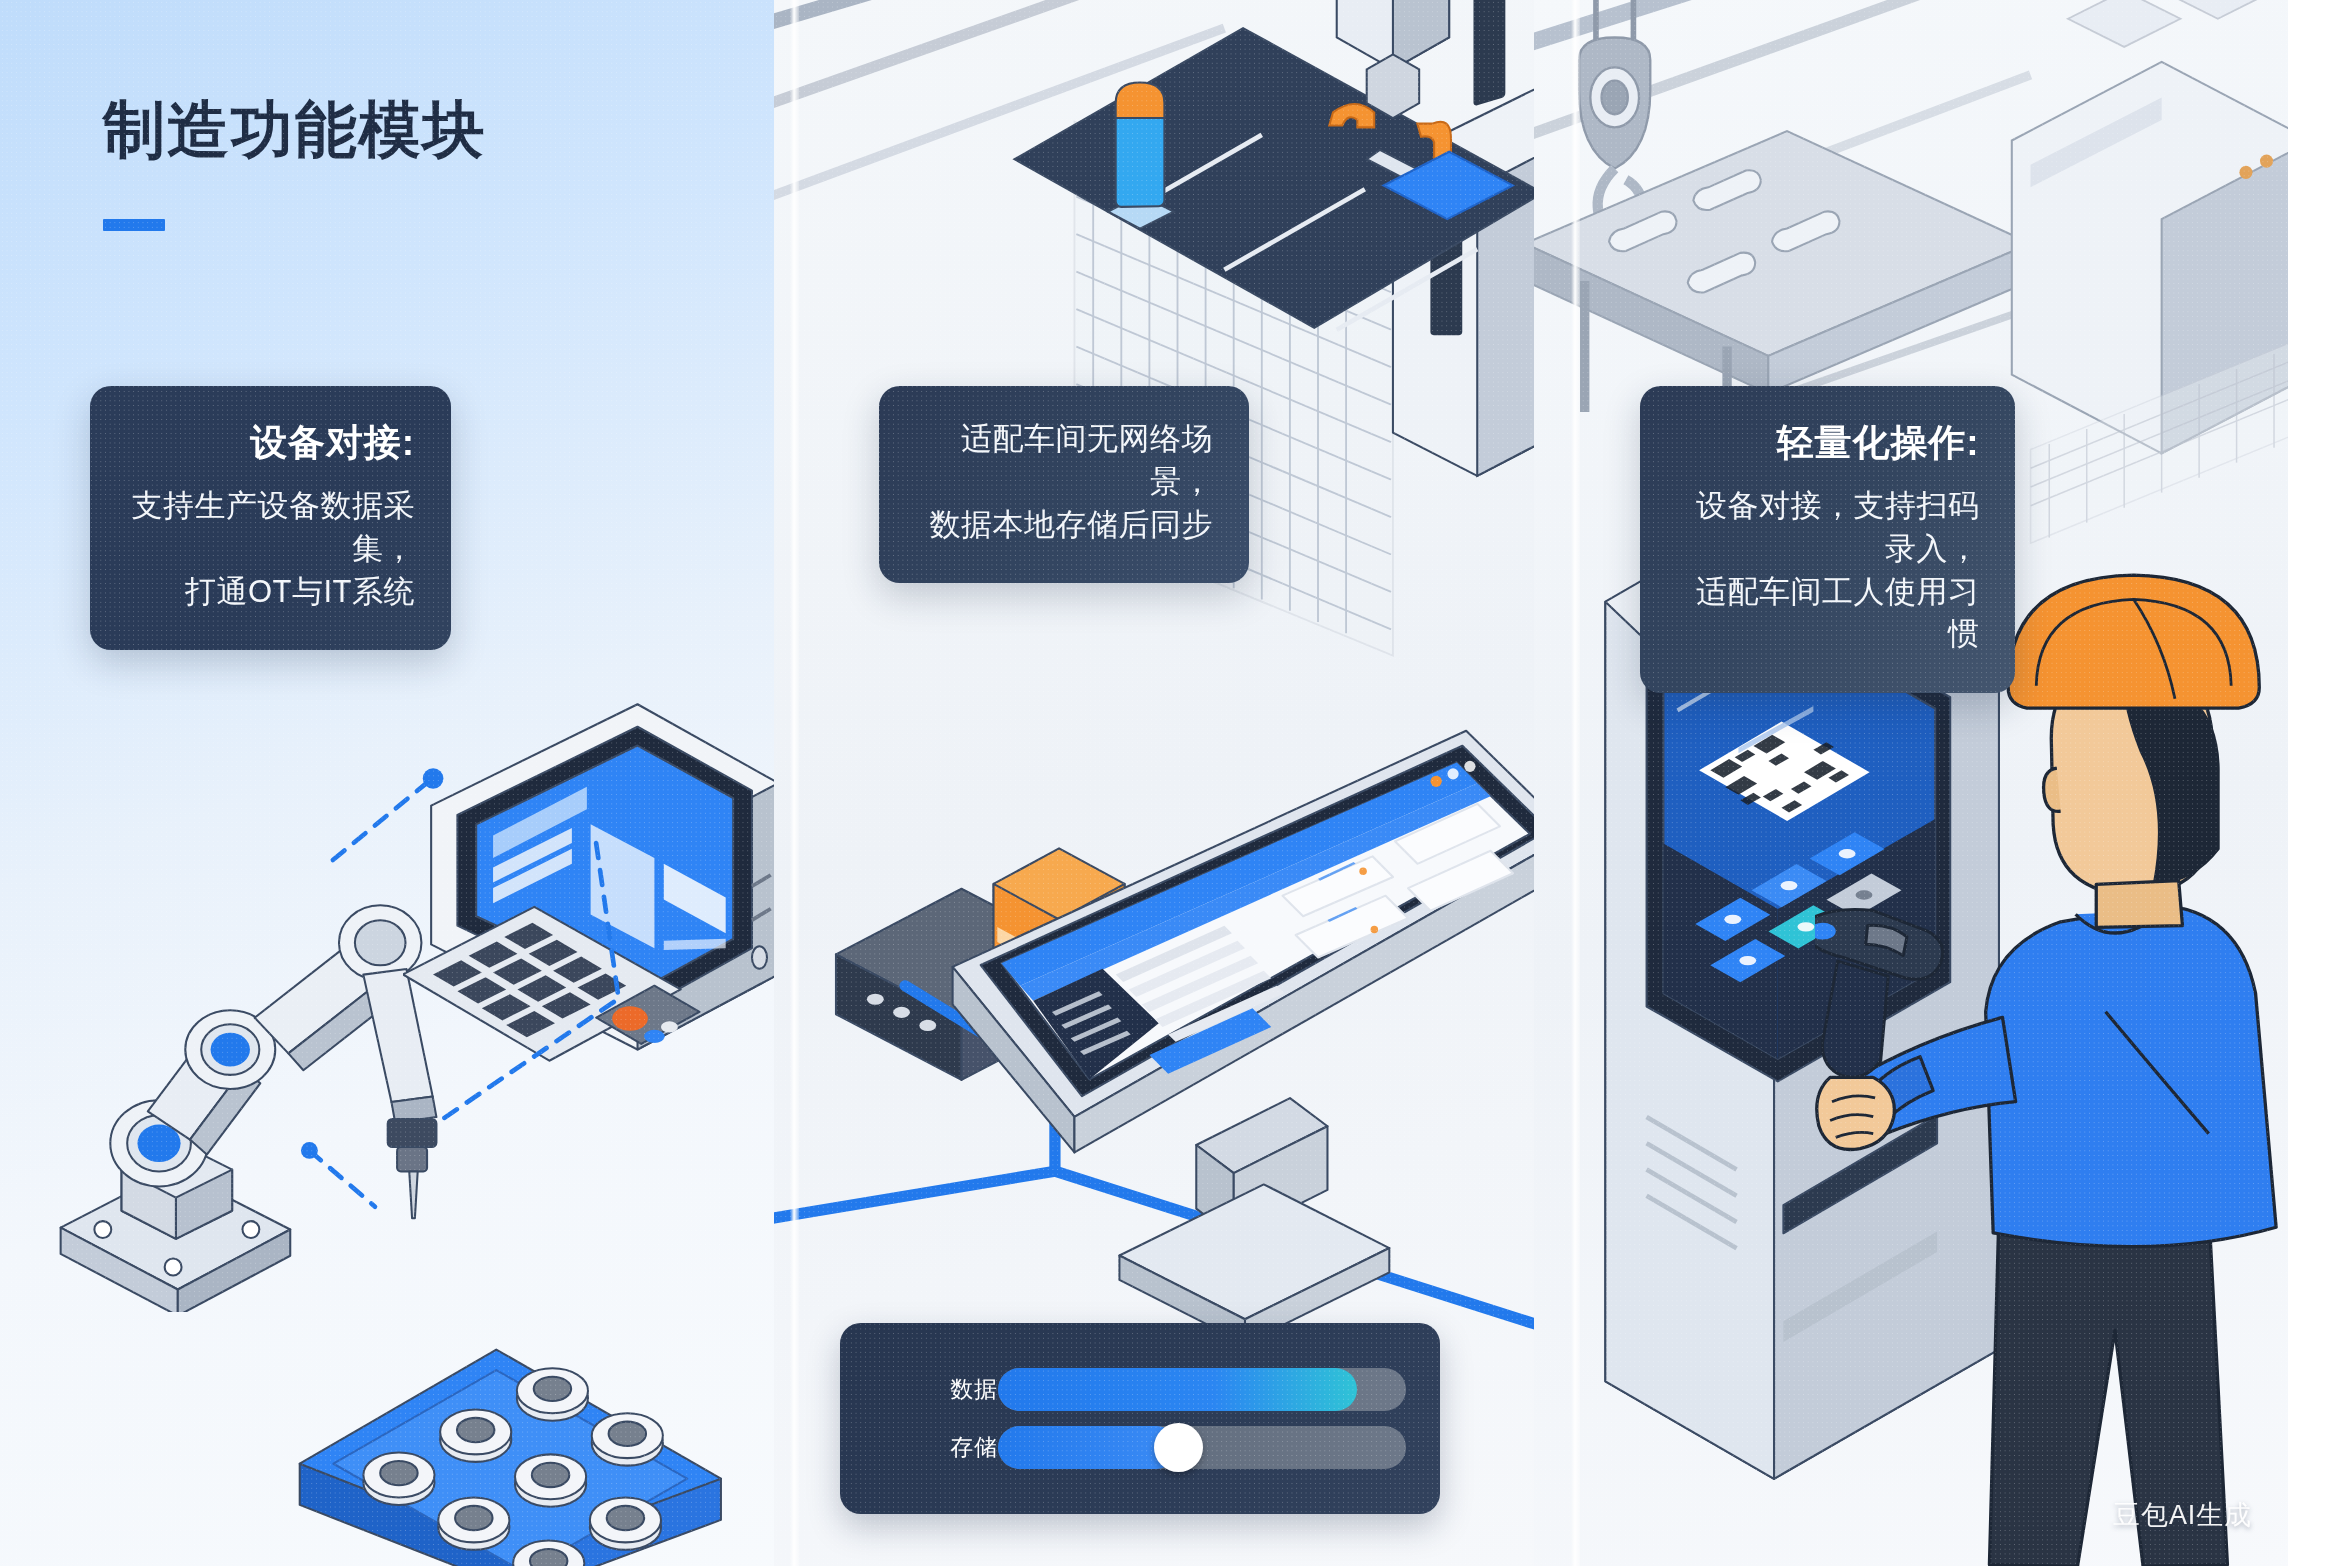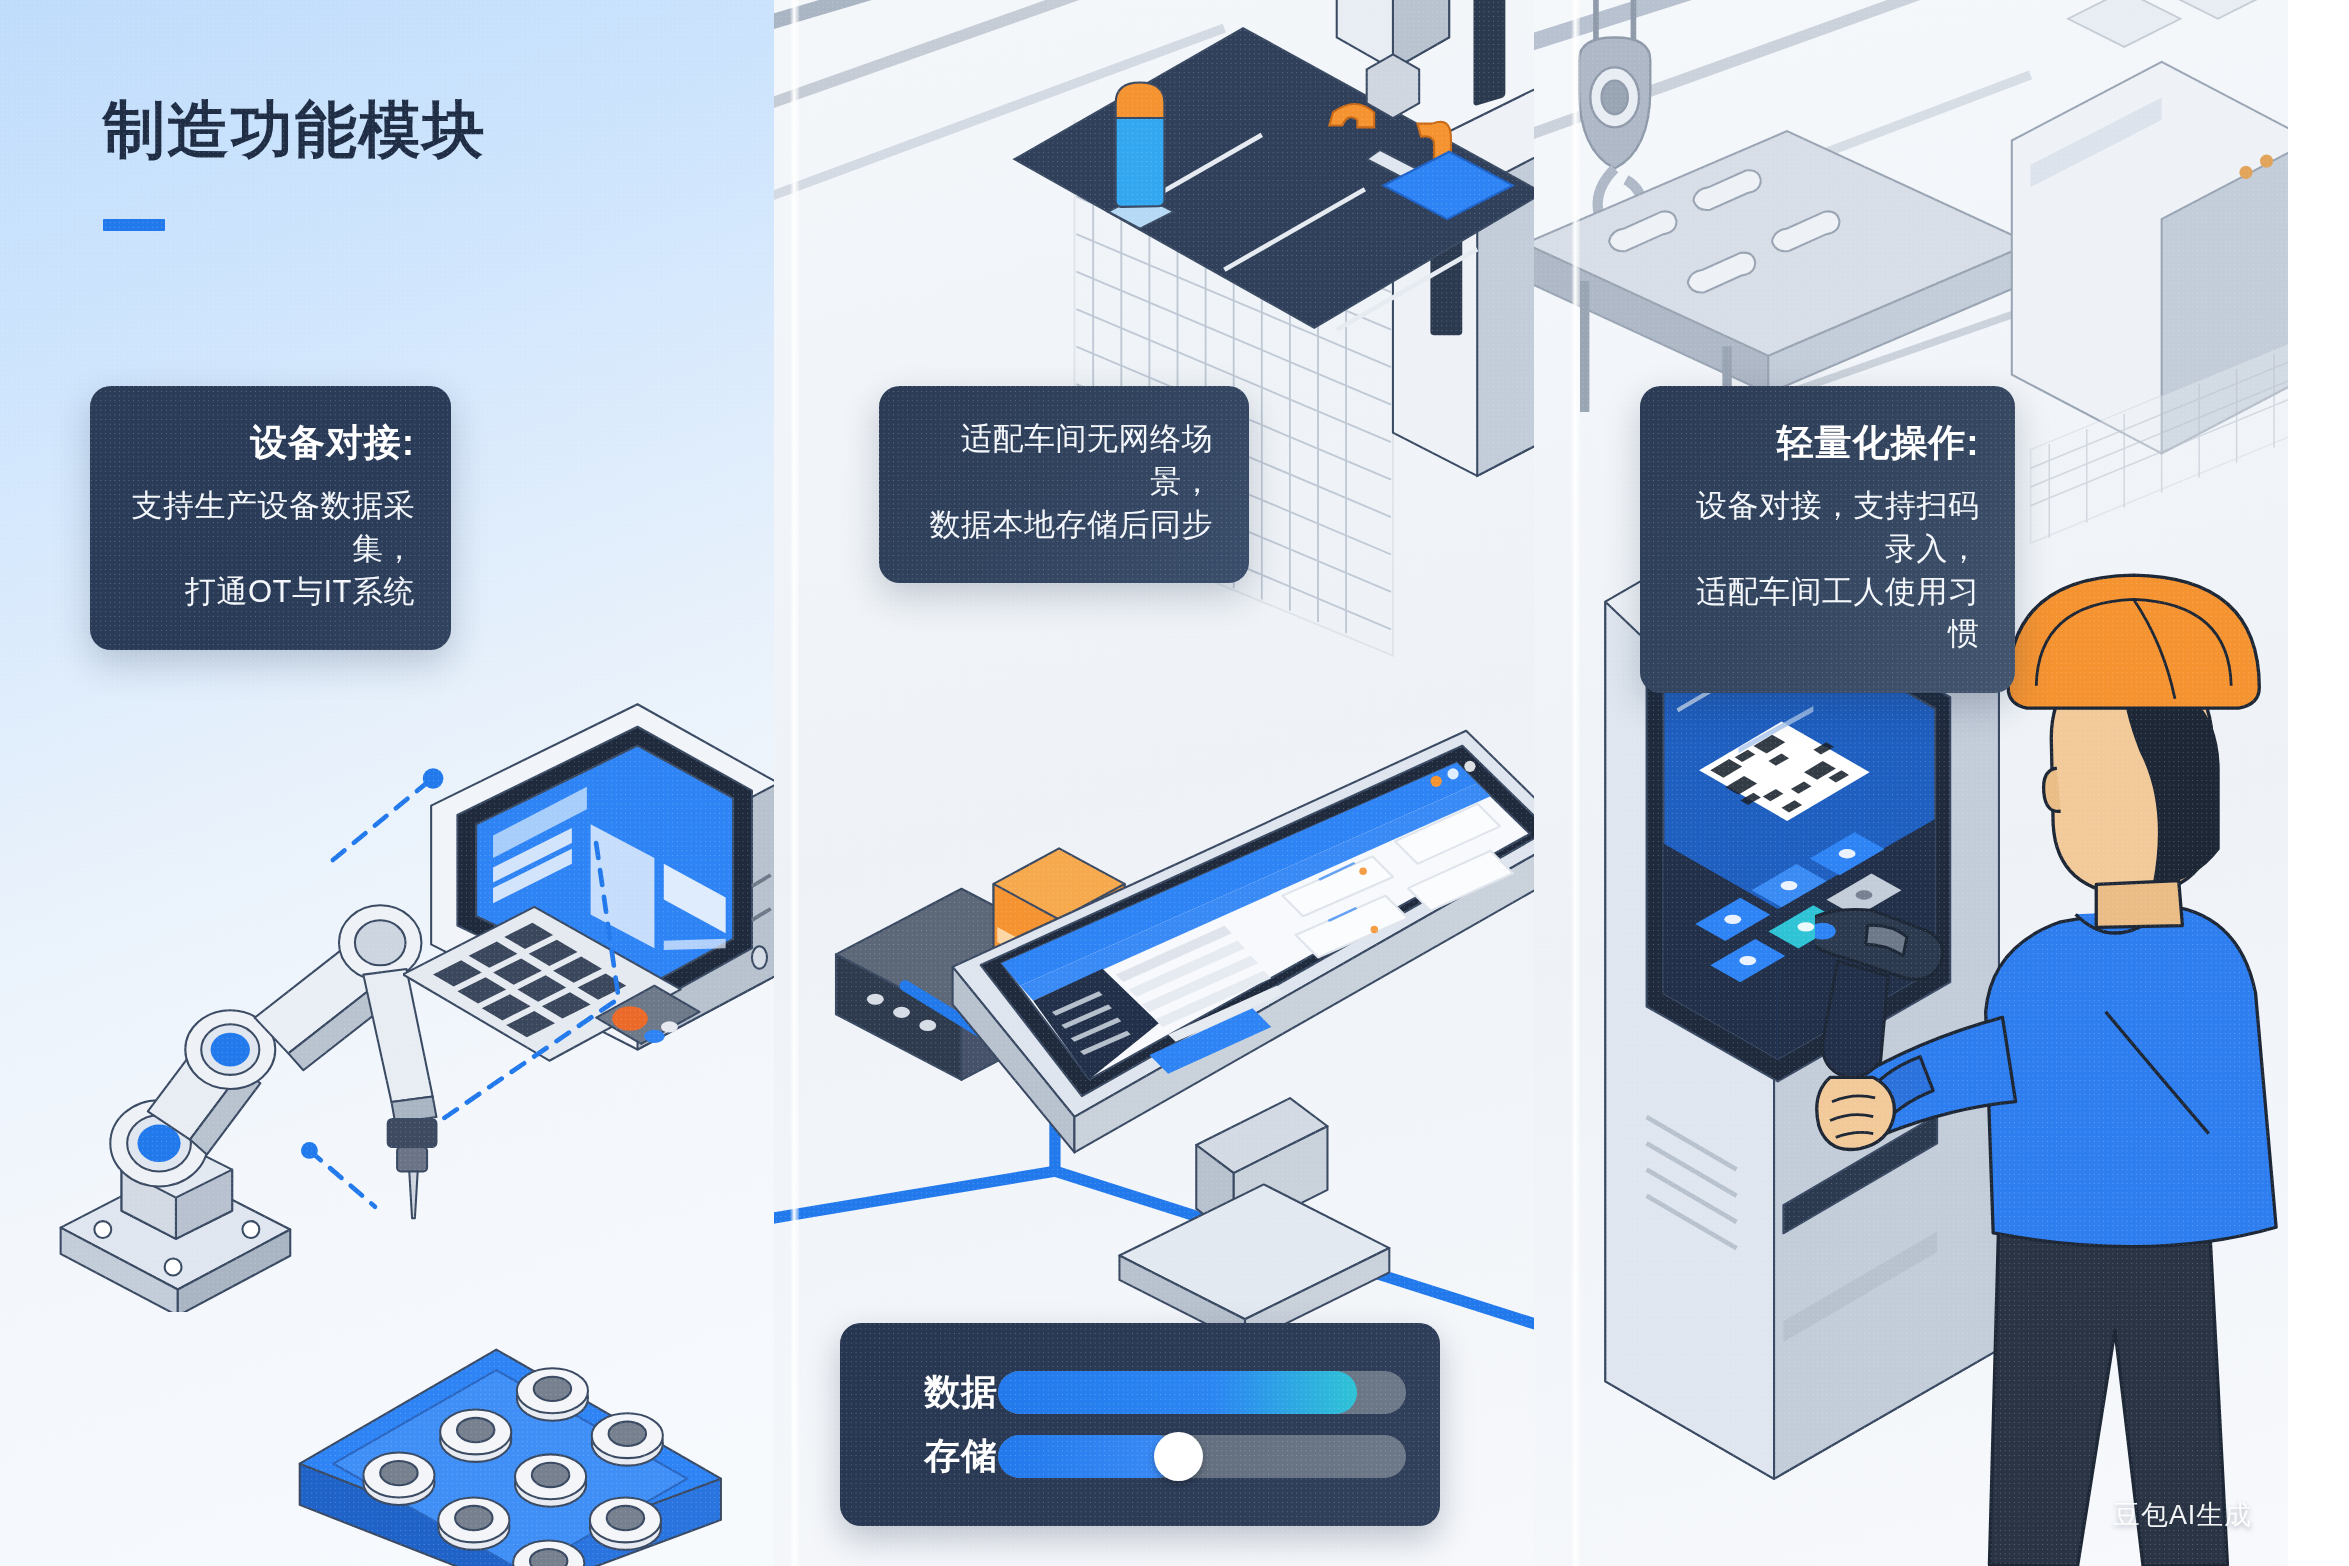--- a/index.html
+++ b/index.html
@@ -40,21 +40,21 @@
 
   
   .iso { position:absolute; }
   .sk { stroke:#3a4a63; stroke-width:2.2; stroke-linejoin:round; }
 
   
   #slider-widget { position:absolute; left:860px; top:1323px; width:600px; z-index:28;
                    background:linear-gradient(135deg,#273650 0%,#2c3c57 60%,#32425d 100%);
                    border-radius:20.6px; padding:30px 34px; box-shadow:0 13px 32px rgba(25,40,70,.25); }
   .slider-row { display:flex; align-items:center; margin:15px 0; }
-  .slider-label { width:124px; font-size:36px; font-weight:bold; color:#fff; letter-spacing:0.9px; }
+  .slider-label { width:124px; font-size:23px; font-weight:normal; color:#fff; letter-spacing:0.9px; }
   .slider-track { position:relative; flex:1; height:43px; border-radius:21.5px;
                   background:linear-gradient(90deg,#5b6778,#6d7889); }
   .slider-fill { position:absolute; left:0; top:0; height:43px; border-radius:21.5px; }
   #fill-data    { width:88%; background:linear-gradient(90deg,#2279ec 0%,#2b86f2 60%,#2fc3d6 100%); }
   #fill-storage { width:44%; background:linear-gradient(90deg,#2279ec,#3b8bf5); }
   .slider-knob { position:absolute; top:-2.8px; width:49px; height:49px; border-radius:50%;
                  background:#fff; box-shadow:0 2.8px 7.5px rgba(0,0,0,.3); }
 
   
   #watermark { position:absolute; right:36px; bottom:34px; z-index:35; font-size:27px;

